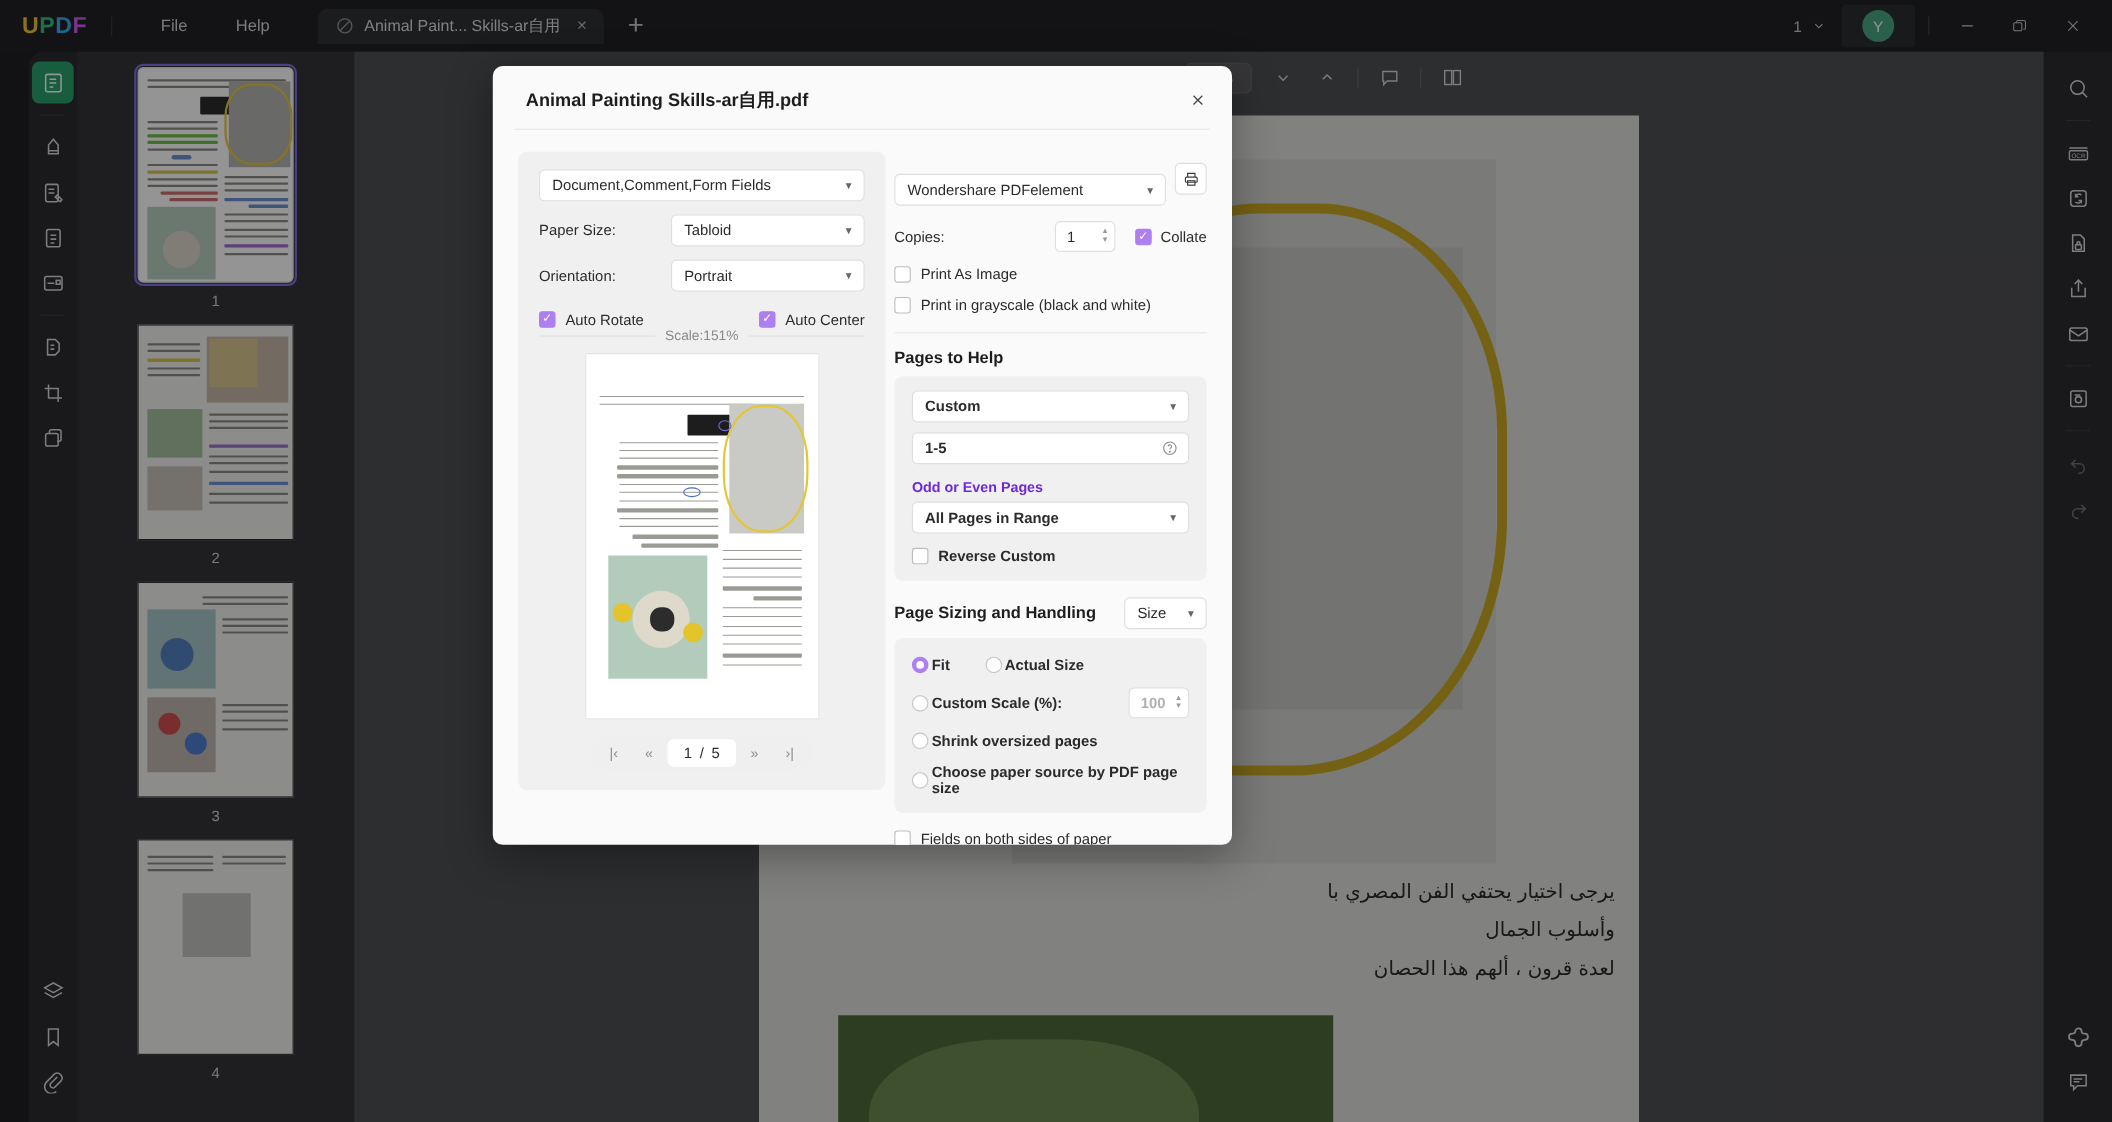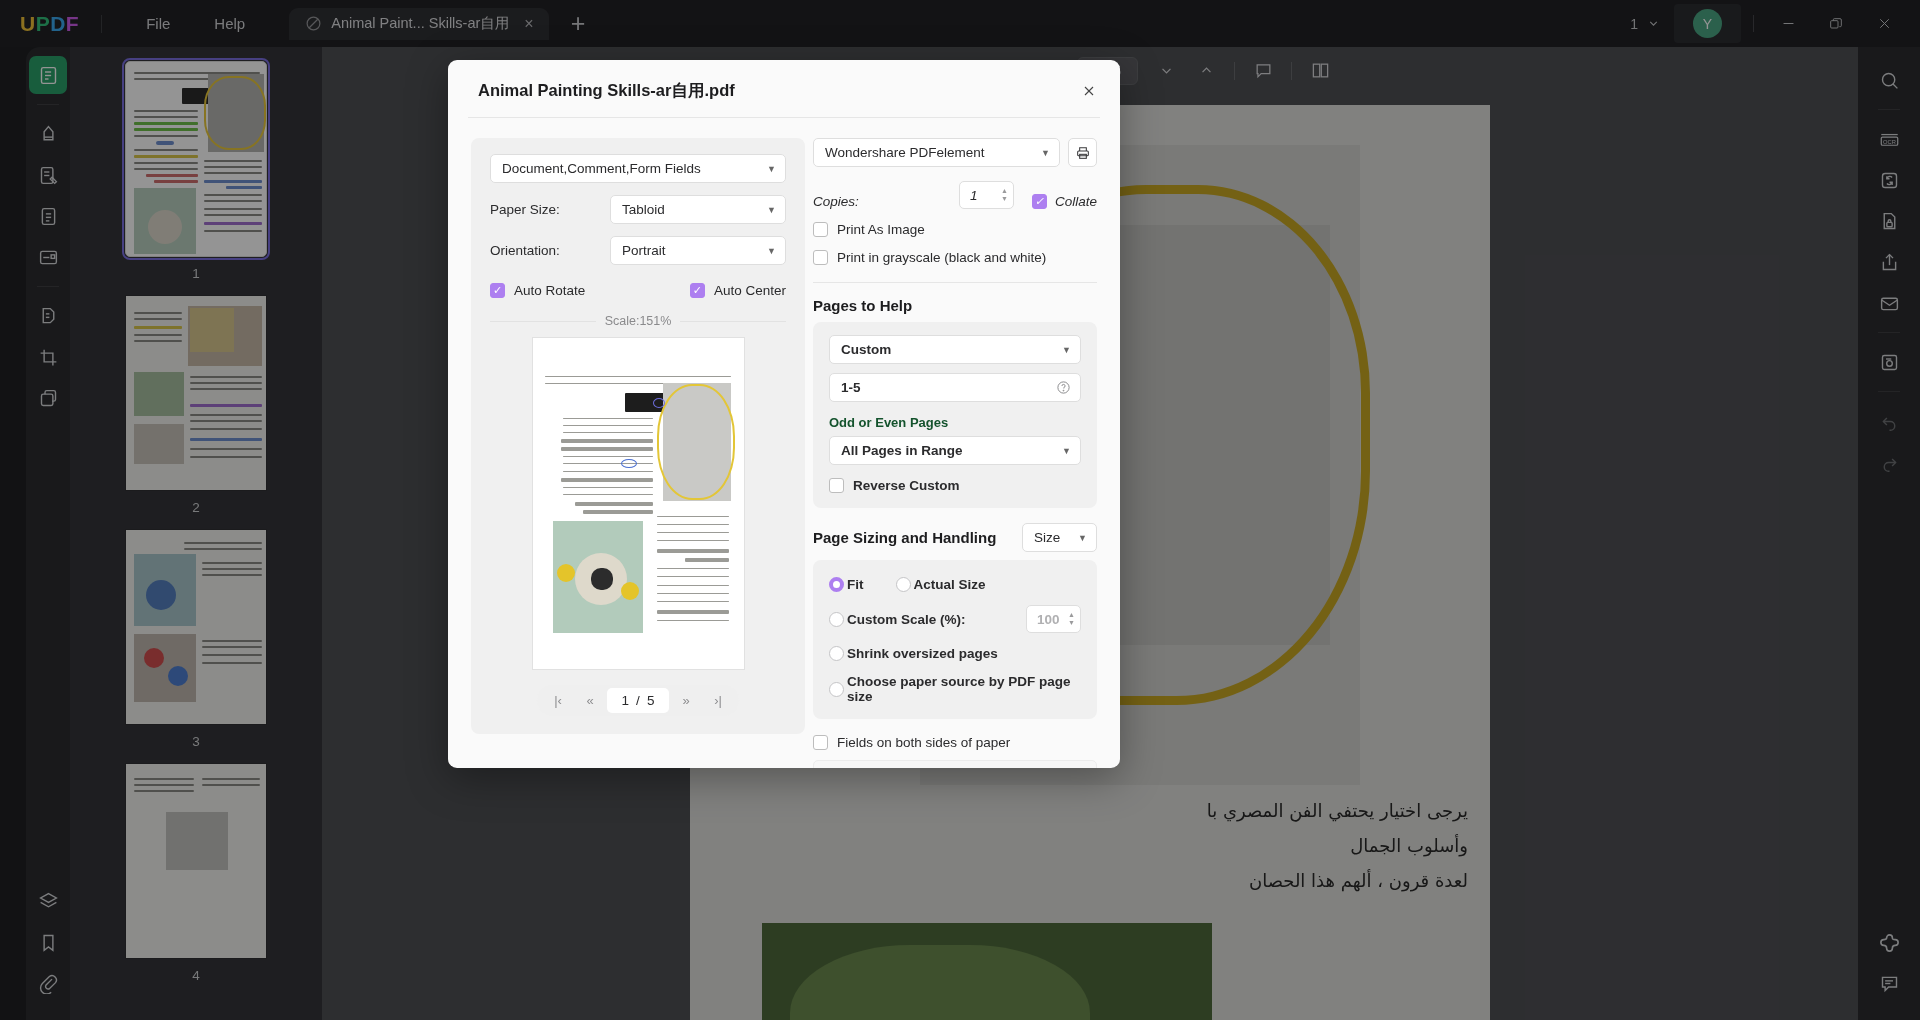--- a/index.html
+++ b/index.html
@@ -148,21 +148,21 @@
   .row .sel { flex: 1; }
   .cbrow { display: flex; align-items: center; margin-top: 18px; }
   .cb {
     width: 15px; height: 15px; border-radius: 3px; border: 1.5px solid #bdbdbd; background: #fff;
     display: flex; align-items: center; justify-content: center; flex: none; cursor: pointer;
   }
   .cb.on { background: #ad7ff0; border-color: #ad7ff0; }
   .cb.on::after { content: "✓"; color: #fff; font-size: 11px; line-height: 1; }
   .cbl { font-size: 13.5px; color: #2b2b2d; margin-left: 9px; }
 
-  .scaleline { display: flex; align-items: center; margin-top: 16px; }
+  .scaleline { display: flex; align-items: center; }
   .scaleline .ln { flex: 1; height: 1px; background: #e2e2e2; }
   .scaletxt { font-size: 12.5px; color: #8a8a8c; padding: 0 9px; }
 
   .preview-wrap { margin-top: 9px; display: flex; justify-content: center; }
   .preview {
     width: 213px; height: 333px; background: #fff; border: 1px solid #e1e1e1;
     position: relative; overflow: hidden;
   }
   .pv { position: absolute; }
   .pv-line { background: #9b9b96; height: 1.4px; border-radius: 1px; }
@@ -179,46 +179,46 @@
   }
   .pg-field {
     background: #fff; border-radius: 5px; height: 25px; min-width: 62px;
     display: flex; align-items: center; justify-content: center; gap: 7px;
     font-size: 13.5px; color: #2b2b2d;
   }
 
   
   .mright { position: absolute; left: 365px; top: 78px; right: 23px; bottom: 14px; }
   .prow { display: flex; align-items: center; gap: 8px; }
-  .printer-sel { flex: 1; }
+  .printer-sel { flex: 1; margin-top: 20px; }
   .printer-btn {
     width: 29px; height: 29px; border: 1px solid #dedede; background: #fff; border-radius: 5px;
     display: flex; align-items: center; justify-content: center; cursor: pointer; flex: none;
   }
   .printer-btn svg { stroke: #3a3a3c; fill: none; }
-  .copyrow { display: flex; align-items: flex-end; margin-top: 14px; font-style: italic; }
+  .copyrow { display: flex; align-items: center; margin-top: 14px; }
   .copylbl { font-size: 13.5px; color: #2b2b2d; }
   .spin {
     background: #fff; border: 1px solid #dedede; border-radius: 5px; height: 28px; width: 55px;
     display: flex; align-items: center; padding: 0 5px 0 10px; font-size: 13.5px; color: #2b2b2d;
     margin-left: auto;
   }
   .spin.dim { color: #b0b0b2; }
   .spin-arrows { margin-left: auto; display: flex; flex-direction: column; gap: 2px; }
   .spin-arrows span { font-size: 7px; color: #9a9a9c; line-height: 6px; }
   .collate { display: flex; align-items: center; gap: 8px; margin-left: 18px; }
   .chk-lite { display: flex; align-items: center; margin-top: 13px; }
 
   .hr2 { height: 1px; background: #e6e6e6; margin: 17px 0 0 0; }
   .sect-h { font-size: 15px; font-weight: bold; color: #1d1d1f; margin: 14px 0 8px 0; }
   .sect-h-row { display: flex; align-items: center; justify-content: space-between; margin: 15px 0 8px 0; }
   .size-sel { width: 75px; }
   .pcard { background: #f0f0f0; border-radius: 8px; padding: 13px 16px 15px 16px; font-weight: bold; }
   .helpicon { margin-left: auto; width: 15px; height: 15px; }
-  .minilbl { font-size: 13px; color: #14532d; margin: 13px 0 6px 0; }
+  .minilbl { font-size: 13px; color: #6d28d9; margin: 13px 0 6px 0; }
 
   .radio {
     width: 15px; height: 15px; border-radius: 50%; border: 1.5px solid #c5c5c7; background: #fff;
     flex: none; display: flex; align-items: center; justify-content: center; cursor: pointer;
   }
   .radio.on { border: 4.5px solid #ad7ff0; background: #fff; }
   .rrow { display: flex; align-items: center; margin-top: 13px; }
   .rlbl { font-size: 13.5px; color: #2b2b2d; margin-left: 3px; }
   .flip-sel { background: #f7f7f7; border: 1px solid #ececec; color: #b5b5b7; margin-top: 10px; }
 </style>

